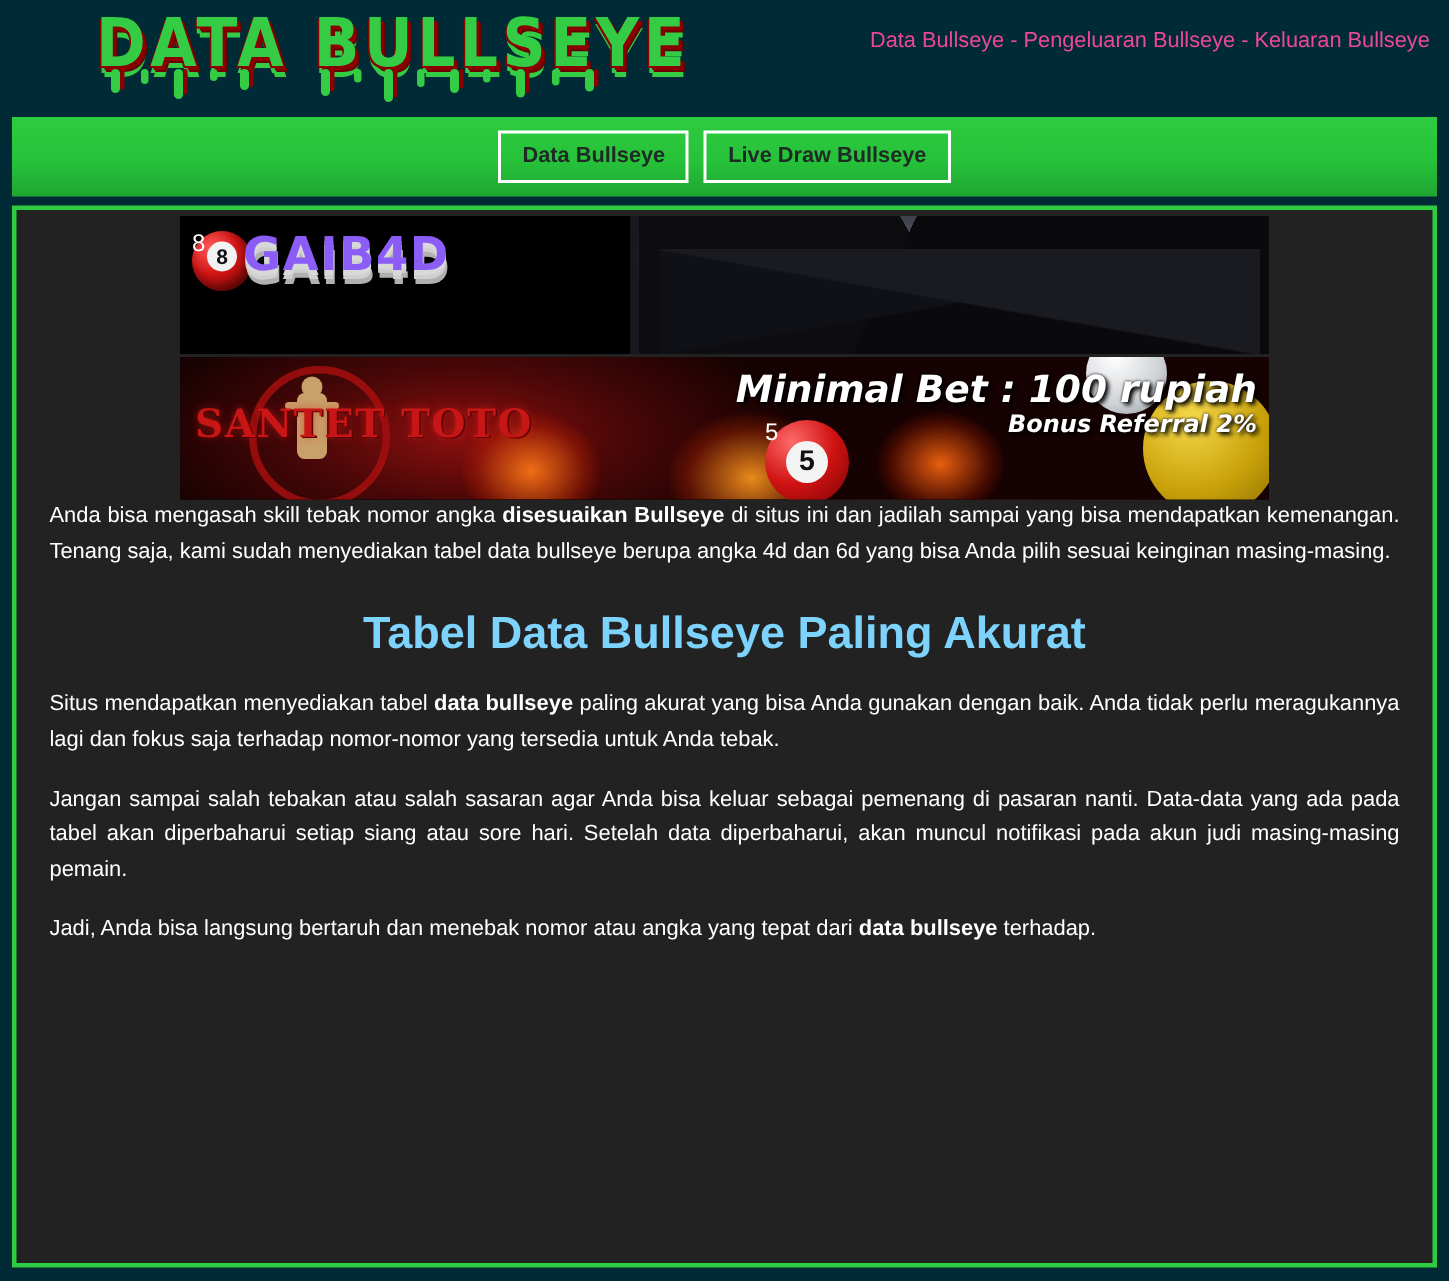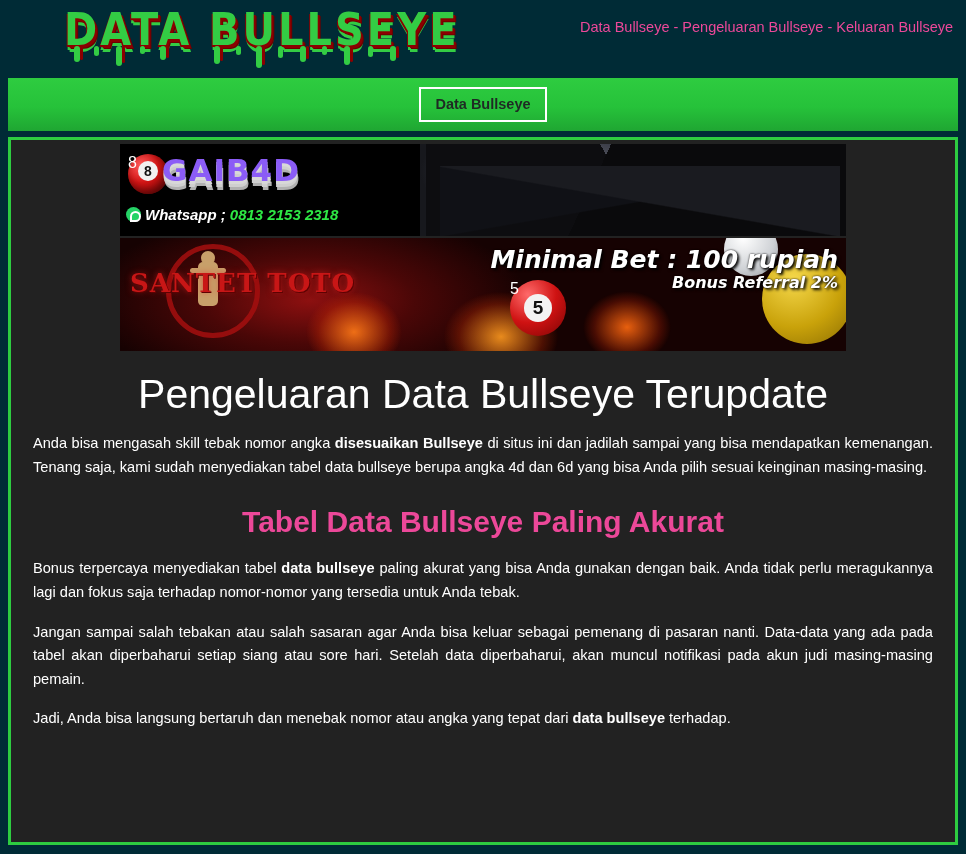--- a/index.html
+++ b/index.html
@@ -89,21 +89,21 @@
   .banners{ padding-top:4px; }
   .banner{
     width:726px;
     margin:0 auto;
     display:block;
     position:relative;
     overflow:hidden;
     background:#000;
   }
   .banner-1{ height:92px; }
-  .banner-2{ height:113px; margin-top:2px; }
+  .banner-2{ height:95px; margin-top:2px; }
 
   
   .b1-bg{
     position:absolute;inset:0;
     background:
       radial-gradient(ellipse 150px 60px at 62% 30%, #6a6c78 0%, #3a3c46 55%, #17181d 100%),
       linear-gradient(180deg,#2a2c33 0%, #111216 100%);
   }
   .b1-mtn{
     position:absolute;right:0;top:0;width:420px;height:92px;
@@ -230,21 +230,21 @@
     font-weight:normal;
     font-size:41px;
     margin:20px 0 14px 0;
     color:#ffffff;
   }
   h2.sub-title{
     text-align:center;
     font-weight:bold;
     font-size:30px;
     margin:26px 0 18px 0;
-    color:#ec4899;
+    color:#7dd3fc;
   }
   p.body-text{
     font-size:14.6px;
     line-height:1.62;
     margin:0 0 16px 0;
     text-align:justify;
     color:#ffffff;
   }
   p.body-text b{ font-weight:bold; }
 </style>
@@ -279,66 +279,61 @@
       <rect x="242" y="0" width="3" height="13" rx="1.5"></rect>
       <rect x="286" y="0" width="3" height="16" rx="1.5"></rect>
       <rect x="332" y="0" width="3" height="12" rx="1.5"></rect>
     </g>
   </svg>
   <div class="tagline">Data Bullseye - Pengeluaran Bullseye - Keluaran Bullseye</div>
 </div>
 
 <div class="navbar">
   <div class="nav-item">Data Bullseye</div>
+  <div class="nav-item">Live Draw Bullseye</div>
 </div>
 
 <div class="page-wrap">
   <div class="content">
 
     <div class="banners">
 
       <div class="banner banner-1">
         <div class="b1-bg"></div>
         <div class="b1-mtn"></div>
         <div class="b1-peaks"></div>
         <div class="b1-snow"></div>
         <div class="b1-left"></div>
         <div class="ball8">8</div>
         <div class="gaib-text">GAIB4D</div>
-        <div class="wa-row">
-          <span class="wa-icon"></span>
-          <span class="wa-label">Whatsapp ;</span>
-          <span class="wa-num">0813 2153 2318</span>
-        </div>
       </div>
 
       <div class="banner banner-2">
         <div class="b2-bg"></div>
         <div class="b2-flame"></div>
         <div class="santet-ring"></div>
         <div class="voodoo"></div>
         <div class="santet">SANTET TOTO</div>
         <div class="b2-ball5">5</div>
         <div class="b2-ball-w"></div>
         <div class="b2-ball-gold"></div>
         <div class="b2-text">
           <div class="b2-line1">Minimal Bet : 100 rupiah</div>
           <div class="b2-line2">Bonus Referral 2%</div>
         </div>
       </div>
     </div>
 
-    <h1 class="main-title">Pengeluaran Data Bullseye Terupdate</h1>
 
 
     <p class="body-text"><span>Anda bisa mengasah skill tebak nomor angka </span><b>disesuaikan Bullseye</b><span> di situs ini dan jadilah sampai yang bisa mendapatkan kemenangan. Tenang saja, kami sudah menyediakan tabel data bullseye berupa angka 4d dan 6d yang bisa Anda pilih sesuai keinginan masing-masing.</span></p>
 
 
     <h2 class="sub-title">Tabel Data Bullseye Paling Akurat</h2>
 
-    <p class="body-text"><span>Bonus terpercaya menyediakan tabel </span><b>data bullseye</b><span> paling akurat yang bisa Anda gunakan dengan baik. Anda tidak perlu meragukannya lagi dan fokus saja terhadap nomor-nomor yang tersedia untuk Anda tebak.</span></p>
+    <p class="body-text"><span>Situs mendapatkan menyediakan tabel </span><b>data bullseye</b><span> paling akurat yang bisa Anda gunakan dengan baik. Anda tidak perlu meragukannya lagi dan fokus saja terhadap nomor-nomor yang tersedia untuk Anda tebak.</span></p>
 
     <p class="body-text">Jangan sampai salah tebakan atau salah sasaran agar Anda bisa keluar sebagai pemenang di pasaran nanti. Data-data yang ada pada tabel akan diperbaharui setiap siang atau sore hari. Setelah data diperbaharui, akan muncul notifikasi pada akun judi masing-masing pemain.</p>
 
     <p class="body-text"><span>Jadi, Anda bisa langsung bertaruh dan menebak nomor atau angka yang tepat dari </span><b>data bullseye</b><span> terhadap.</span></p>
 
   </div>
 </div>
 
 </body></html>

